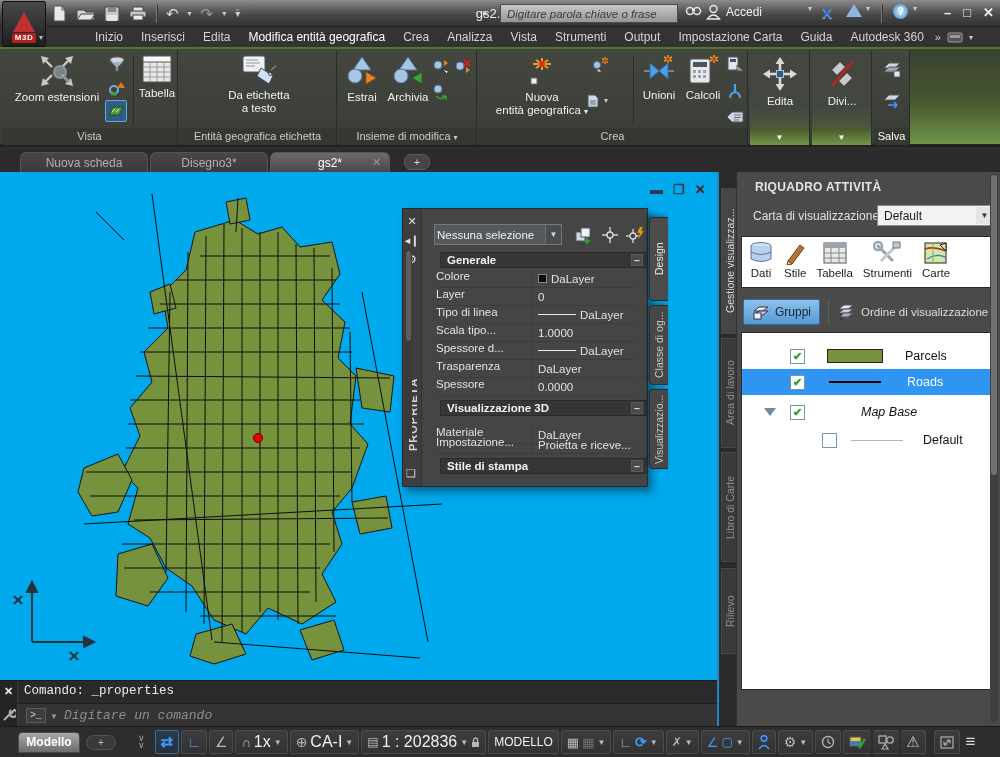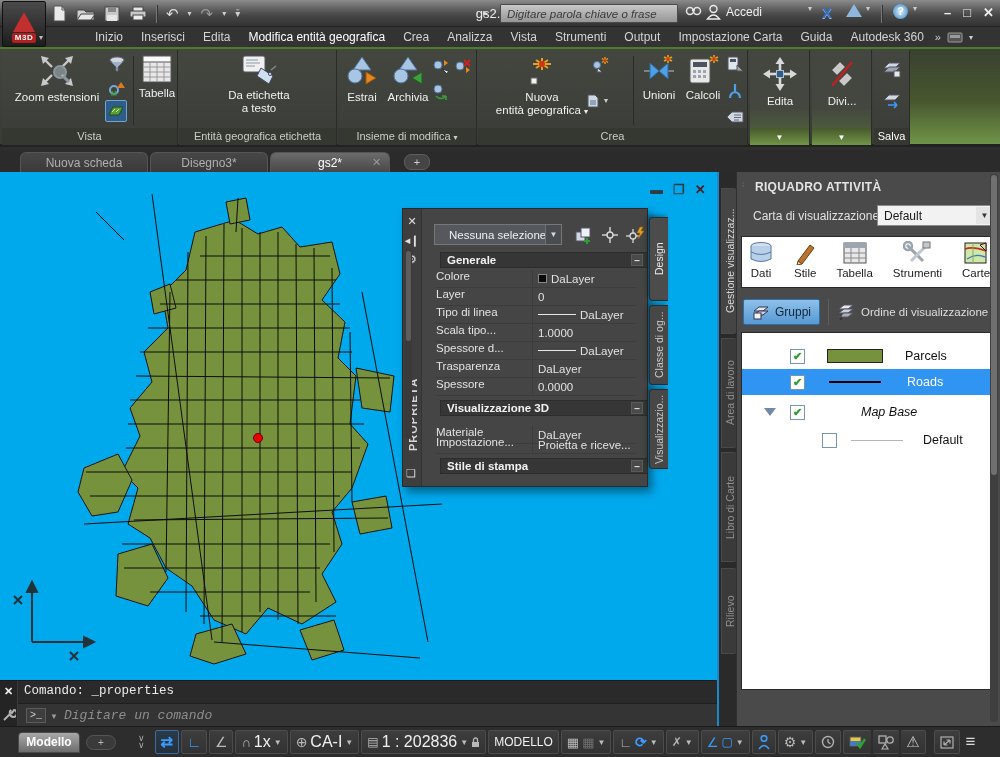--- a/index.html
+++ b/index.html
@@ -86,21 +86,21 @@
   #palette { position:absolute; left:402px; top:208px; width:246px; height:279px;
     background:#454545; border:1px solid #2a2a2a; box-shadow:4px 5px 8px rgba(0,0,0,.4); z-index:10; }
   #pal-strip { position:absolute; left:0; top:0; width:19px; height:100%; background:#3e3e3e;
     border-right:1px solid #333; display:flex; flex-direction:column; align-items:center; }
   .strip-ico { color:#e0e0e0; font-size:11px; margin-top:6px; }
   #pal-title { position:absolute; left:0; top:150px; width:19px; height:110px; color:#d6d6d6;
     font-size:11px; font-weight:bold; letter-spacing:1px; display:flex; align-items:center; justify-content:center;}
   #pal-bottom-ico { position:absolute; left:3px; bottom:6px; color:#cfcfcf; font-size:11px; }
   #pal-body { position:absolute; left:19px; top:0; right:0; bottom:0; }
   #pal-combo { position:absolute; left:12px; top:15px; width:128px; height:21px; background:#55595d;
-    border:1px solid #777; color:#f0f0f0; font-size:11.5px; display:flex; align-items:center; padding-left:14px; }
+    border:1px solid #777; color:#f0f0f0; font-size:11.5px; display:flex; align-items:center; padding-left:2px; }
   #pal-combo .cdd { position:absolute; right:0; top:0; width:16px; height:19px; background:#494d51;
     border-left:1px solid #707070; color:#d8d8d8; font-size:8px; text-align:center; line-height:19px; }
   .pal-hico { position:absolute; top:15px; width:22px; height:22px; display:flex; align-items:center; justify-content:center;}
   .sechdr { position:absolute; left:6px; width:208px; height:16px; background:#363636; border:1px solid #2c2c2c;
     color:#f2f2f2; font-weight:bold; font-size:11.5px; padding-left:6px; line-height:14px;margin-left:12px; }
   .sechdr .minus { position:absolute; right:4px; top:1px; width:12px; height:12px; background:#4a4a4a;
     color:#ddd; font-size:10px; text-align:center; line-height:11px; border:1px solid #5a5a5a; }
   .prow { position:absolute; left:14px; width:200px; height:18px; font-size:11.5px; color:#e2e2e2;
     border-bottom:1px solid #3c3c3c; display:flex; }
   .prow .pl { width:96px; overflow:hidden; white-space:nowrap; }
@@ -125,21 +125,21 @@
   #taskpane { position:absolute; left:736px; top:172px; width:264px; height:554px; background:#4a4a4a;
     border-left:1px solid #303030; }
   #tp-title { position:absolute; left:18px; top:8px; color:#e4e4e4; font-weight:bold; font-size:12px; letter-spacing:.3px;}
   #tp-grip { position:absolute; left:5px; top:8px; color:#6d6d6d; font-size:8px; letter-spacing:1px; }
   #tp-maplabel { position:absolute; left:16px; top:37px; color:#e0e0e0; font-size:12px; }
   #tp-mapselect { position:absolute; left:140px; top:33px; width:118px; height:21px; background:#f2f2f2;
     border:1px solid #8a8a8a; color:#1a1a1a; font-size:12px; display:flex; align-items:center; padding-left:6px;}
   #tp-mapselect .cdd { position:absolute; right:1px; top:1px; width:17px; height:17px; background:#e4e4e4;
     color:#333; font-size:8px; text-align:center; line-height:17px; }
   #tp-toolbar { position:absolute; left:4px; top:64px; width:256px; height:52px; background:#ffffff;
-    border:1px solid #2a2a2a; display:flex; align-items:flex-start; padding:4px 6px 0; gap:20px; }
+    border:1px solid #2a2a2a; display:flex; align-items:flex-start; padding:4px 6px 0; gap:10px; }
   .tpt { display:flex; flex-direction:column; align-items:center; gap:2px; }
   .tpt .tlbl { font-size:11.5px; color:#1c1c1c; }
   #tp-groupsrow { position:absolute; left:0px; top:122px; width:264px; height:36px; display:flex; align-items:center; }
   #btn-gruppi { margin-left:6px; height:26px; display:flex; align-items:center; gap:5px; padding:0 8px;
     background:linear-gradient(180deg,#8ec1ea,#5699d3); border:1px solid #2d6da8; border-radius:2px;
     color:#10263a; font-size:12px; }
   .tp-vsep { width:1px; height:26px; background:#5e5e5e; margin:0 8px; }
   #btn-ordine { display:flex; align-items:center; gap:6px; color:#dedede; font-size:11.5px; }
   #tp-list { position:absolute; left:4px; top:160px; width:256px; height:358px; background:#ffffff;
     border:1px solid #2a2a2a; }

